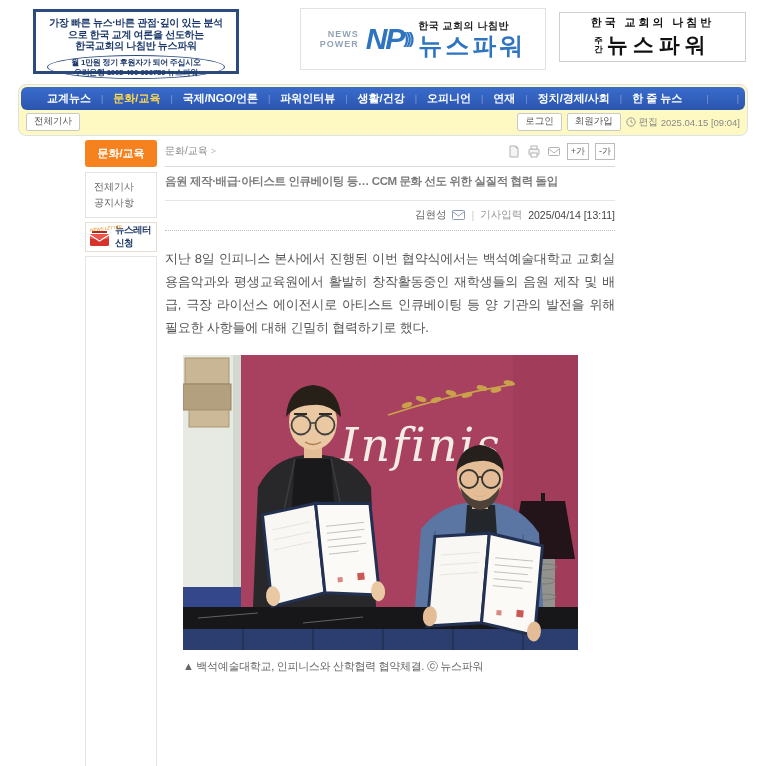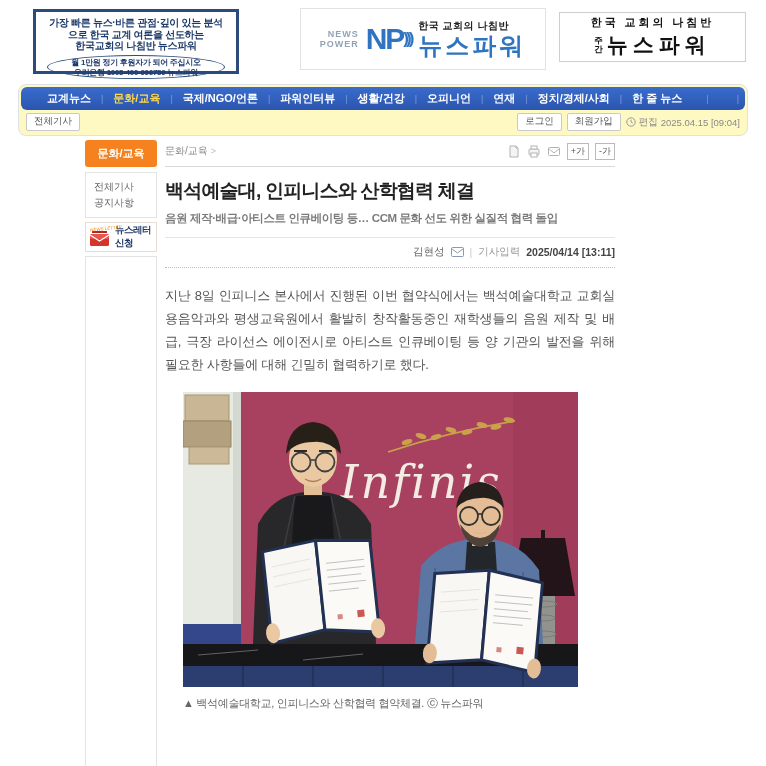--- a/index.html
+++ b/index.html
@@ -12,21 +12,21 @@
   .promo-box { left:33px; top:9px; width:206px; height:65px; border:3px solid #2b4a7d;
     background:#fff; text-align:center; padding-top:5px; }
   .promo-line { font-size:10px; font-weight:bold; color:#1d3a6b; line-height:11.5px; letter-spacing:-0.3px; }
   .promo-oval { margin:3px auto 0; width:178px; height:24px; border:1px solid #2b4a7d;
     border-radius:50%; padding-top:2px; }
   .promo-oval div { font-size:8px; font-weight:bold; color:#1d3a6b; line-height:10px; letter-spacing:-0.3px;}
 
   .np-box { left:300px; top:8px; width:246px; height:62px; border:1px solid #e2e2e2;
     display:flex; align-items:center; justify-content:center; gap:7px; background:#fff; }
   .np-west { text-align:right; color:#93a3b5; font-size:9px; letter-spacing:1px; line-height:10px; font-weight:bold;}
-  .np-mark { font-size:30px; font-weight:bold; color:#2f74c0; letter-spacing:-2px; }
+  .np-mark { font-size:30px; font-weight:bold; font-style:italic; color:#2f74c0; letter-spacing:-2px; }
   .np-waves { font-size:17px; font-weight:bold; color:#2f74c0; letter-spacing:-3px; }
   .np-right { text-align:left; }
   .np-tagline { font-size:10px; color:#222; font-weight:bold; letter-spacing:0.5px; }
   .np-brand { font-size:24px; color:#2f74c0; font-weight:bold; letter-spacing:3px; line-height:26px;}
 
   .weekly-box { left:559px; top:12px; width:187px; height:50px; border:1px solid #cfcfcf;
     display:flex; flex-direction:column; align-items:center; justify-content:center; background:#fff;
     font-family:"Liberation Serif","DejaVu Serif",serif; }
   .weekly-tagline { font-size:11px; font-weight:bold; color:#111; letter-spacing:3px; }
   .weekly-row { display:flex; align-items:center; gap:4px; margin-top:1px;}
@@ -73,21 +73,21 @@
     padding:1px 3px; cursor:pointer; }
   .hr1 { border-top:1px solid #d9d9d9; margin-top:7px; }
   .title { margin-top:11px; font-size:19px; font-weight:bold; color:#222; letter-spacing:-0.8px; }
   .subtitle { margin-top:7px; font-size:11.5px; font-weight:bold; color:#7b7b7b; letter-spacing:-0.4px;}
   .hr2 { border-top:1px solid #e5e5e5; margin-top:11px; }
   .byline { margin-top:7px; text-align:right; font-size:10.5px; color:#777;
     display:flex; justify-content:flex-end; align-items:center; gap:6px;}
   .byline .name { color:#666; }
   .byline .pipe { color:#ccc; }
   .byline .dlabel { color:#999; }
-  .byline .dval { color:#444; font-weight:bold; }
+  .byline .dval { color:#444; font-weight:normal; }
   .hr3 { border-top:1px dotted #bfbfbf; margin-top:8px; }
   .para { margin-top:16px; font-size:13px; line-height:23px; color:#555;
     text-align:justify; letter-spacing:-0.2px; }
   .photo-wrap { margin:16px 0 0 18px; width:395px; height:295px; }
   .caption { margin:9px 0 0 18px; font-size:11px; color:#666; letter-spacing:-0.3px;}
 </style>
 </head>
 <body>
 
 <div id="page">
@@ -206,21 +206,20 @@
         <svg class="tool-ic" viewBox="0 0 14 13">
           <rect x="1.5" y="2.5" width="11" height="8" rx="1" fill="#fff" stroke="#b3b3b3"></rect>
           <path d="M1.5 3.5 L7 8 L12.5 3.5" fill="none" stroke="#b3b3b3"></path>
         </svg>
         <button class="font-btn">+가</button>
         <button class="font-btn">-가</button>
       </span>
     </div>
     <div class="hr1"></div>
 
-    <h1 class="title">백석예술대, 인피니스와 산학협력 체결</h1>
     <div class="subtitle">음원 제작·배급·아티스트 인큐베이팅 등… CCM 문화 선도 위한 실질적 협력 돌입</div>
     <div class="hr2"></div>
 
     <div class="byline">
       <span class="name">김현성</span>
       <svg width="13" height="10" viewBox="0 0 13 10">
         <rect x="0.5" y="0.5" width="12" height="9" rx="1" fill="#fff" stroke="#8a9ab3"></rect>
         <path d="M0.5 1.5 L6.5 6 L12.5 1.5" fill="none" stroke="#8a9ab3"></path>
       </svg>
       <span class="pipe">|</span>

